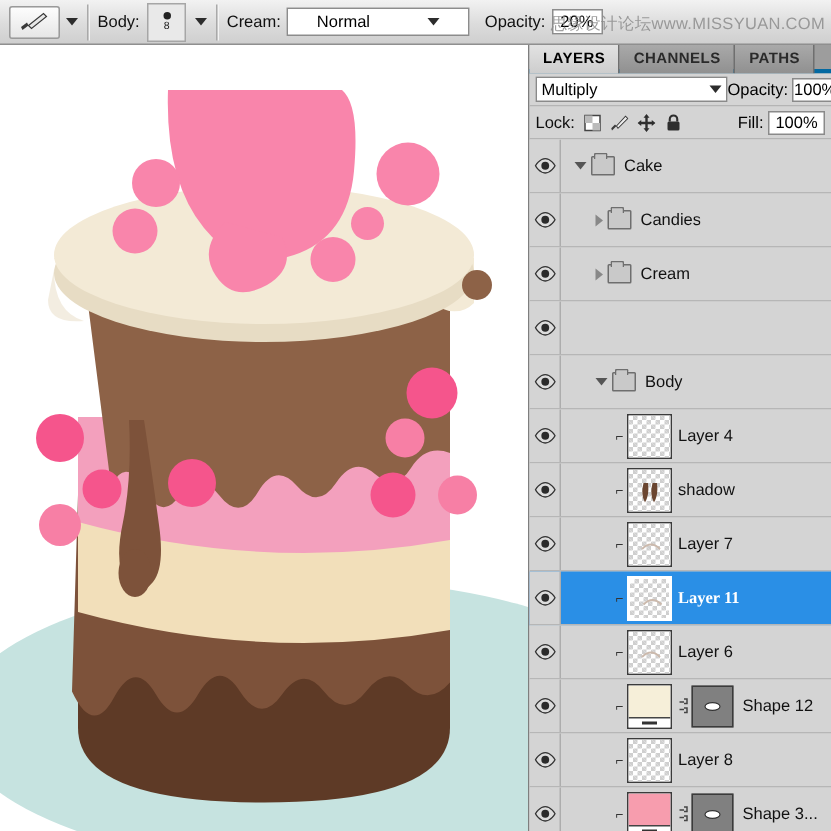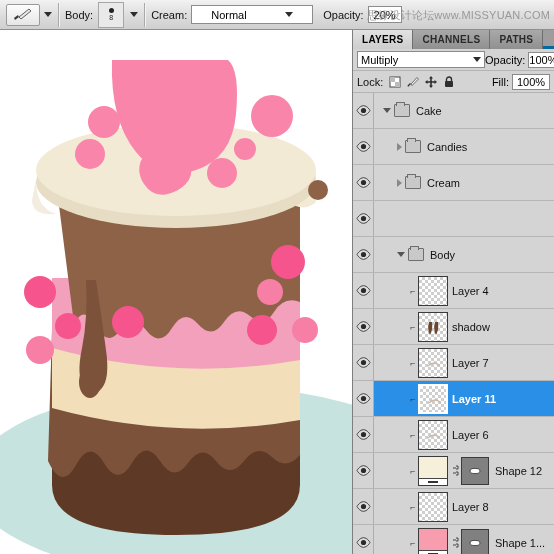--- a/index.html
+++ b/index.html
@@ -90,21 +90,21 @@
   }
   .lockrow .icons { display:flex; align-items:center; gap:6px; margin-left:6px; }
   .lk { width:12px; height:12px; }
 
   .list { flex:1; overflow:hidden; background:#d4d4d4; position:relative; }
   .row {
     display:flex; align-items:center; height:36px;
     border-bottom:1px solid #b6b6b6; background:#d4d4d4; position:relative;
   }
   .row.sel { background:#2a8fe6; }
-  .row.sel .rowlabel { color:#fff; font-weight:bold; }
+  .row.sel .rowlabel { color:#fff; font-weight:bold;font-family:Liberation Serif, serif; }
   .eye-cell {
     width:21px; height:100%; flex:0 0 21px;
     border-right:1px solid #adadad;
     display:flex; align-items:center; justify-content:center;
     background:#d4d4d4;
   }
   .row.sel .eye-cell { background:#d4d4d4; }
   .tri { width:0;height:0; margin:0 3px; }
   .tri.down { border-left:4px solid transparent;border-right:4px solid transparent;border-top:5px solid #555; }
   .tri.right { border-top:4px solid transparent;border-bottom:4px solid transparent;border-left:5px solid #888; }
@@ -484,18 +484,18 @@
             <div class="link-ic">
               <svg width="7" height="11" viewBox="0 0 7 11">
   <path d="M4 1 h2 v3 h-2 M4 7 h2 v3 h-2 M1 3 h3 M1 8 h3" stroke="#444" stroke-width="1" fill="none"></path>
               </svg>
             </div>
           <div class="mask">
             <svg width="16" height="14" viewBox="0 0 16 14">
               <ellipse cx="8" cy="7" rx="5" ry="2.6" fill="#fff" stroke="#333" stroke-width=".8"></ellipse>
             </svg>
             </div>
-              <span class="rowlabel">Shape 1...</span>
+              <span class="rowlabel">Shape 3...</span>
             </div>
           </div>
       </div>
   </div>
 </div>
 
 </body></html>

